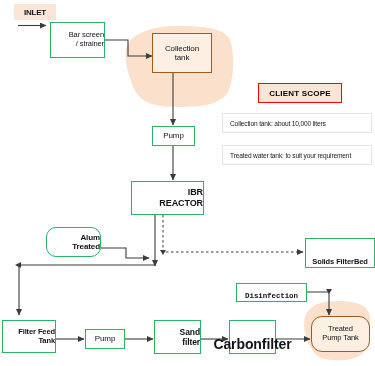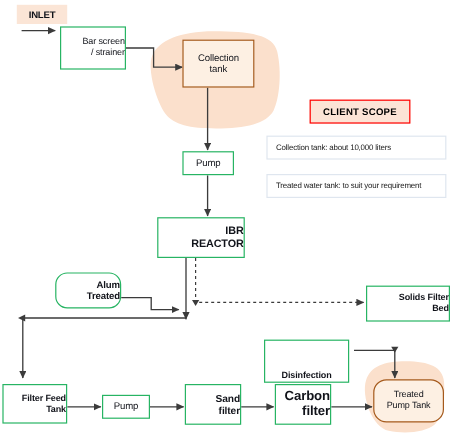--- a/index.html
+++ b/index.html
@@ -153,44 +153,44 @@
   <div class="node-box bold" style="left:131px; top:181px; width:73px; height:34px; font-size:9px; flex-direction:column;">
     <span>IBR</span>
     <span>REACTOR</span>
   </div>
 
   <div class="node-box bold" style="left:46px; top:227px; width:55px; height:30px; font-size:8px; flex-direction:column;border-radius:10px;">
     <span>Alum</span>
     <span>Treated</span>
   </div>
 
-  <div class="node-box bold" style="left:305px; top:238px; width:70px; height:30px; font-size:7.5px; flex-direction:column;">
+  <div class="node-box bold" style="left:305px; top:238px; width:70px; height:30px; font-size:7.5px; flex-direction:row;">
     <span>Solids Filter</span>
     <span>Bed</span>
   </div>
 
-  <div class="node-box bold" style="left:220px; top:283px; width:71px; height:36px; font-size:7.5px;">
+  <div class="node-box bold" style="left:236px; top:283px; width:71px; height:19px; font-size:7.5px;font-family:Liberation Mono, monospace;">
     <span>Disinfection</span>
   </div>
 
   <div class="node-box bold" style="left:2px; top:320px; width:54px; height:33px; font-size:7.5px; flex-direction:column;">
     <span>Filter Feed</span>
     <span>Tank</span>
   </div>
 
   <div class="node-box" style="left:85px; top:329px; width:40px; height:20px; font-size:8px;">
     <span>Pump</span>
   </div>
 
   <div class="node-box bold" style="left:154px; top:320px; width:47px; height:34px; font-size:8.5px; flex-direction:column;">
     <span>Sand</span>
     <span>filter</span>
   </div>
 
-  <div class="node-box bold" style="left:229px; top:320px; width:47px; height:34px; font-size:11px; flex-direction:column;">
+  <div class="node-box bold" style="left:229px; top:320px; width:47px; height:34px; font-size:14px; flex-direction:row;">
     <span>Carbon</span>
     <span>filter</span>
   </div>
 
   <div class="node-box client-tank" style="left:311px; top:316px; width:59px; height:36px; font-size:7.5px; flex-direction:column;border-radius:11px;">
     <span>Treated</span>
     <span>Pump Tank</span>
   </div>
 
 </div>

